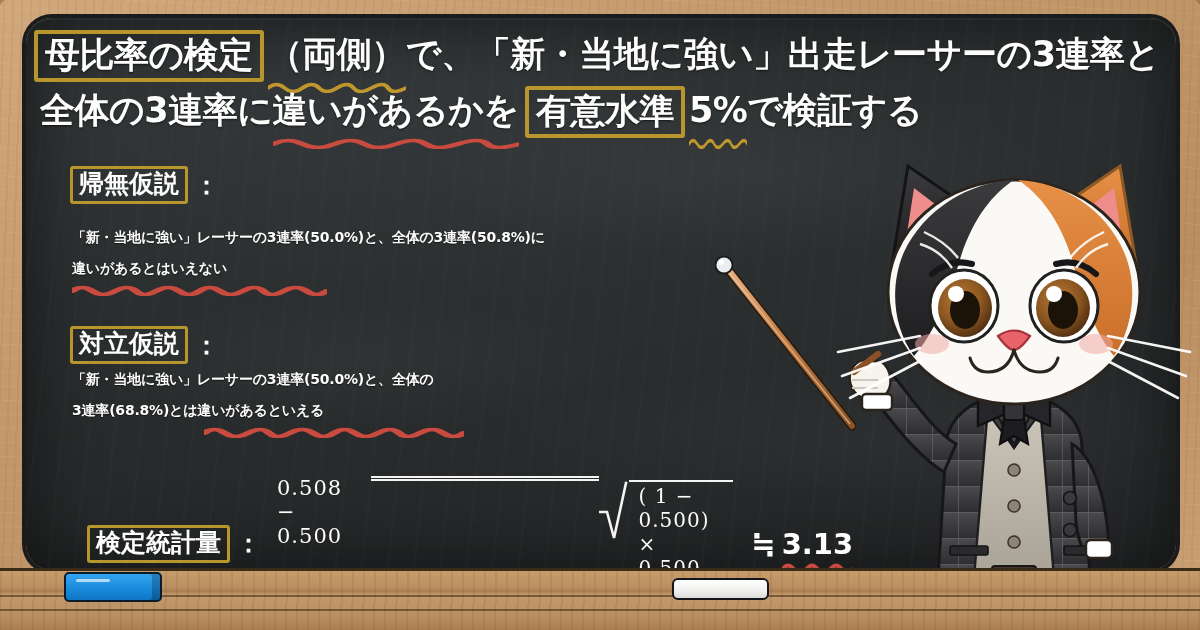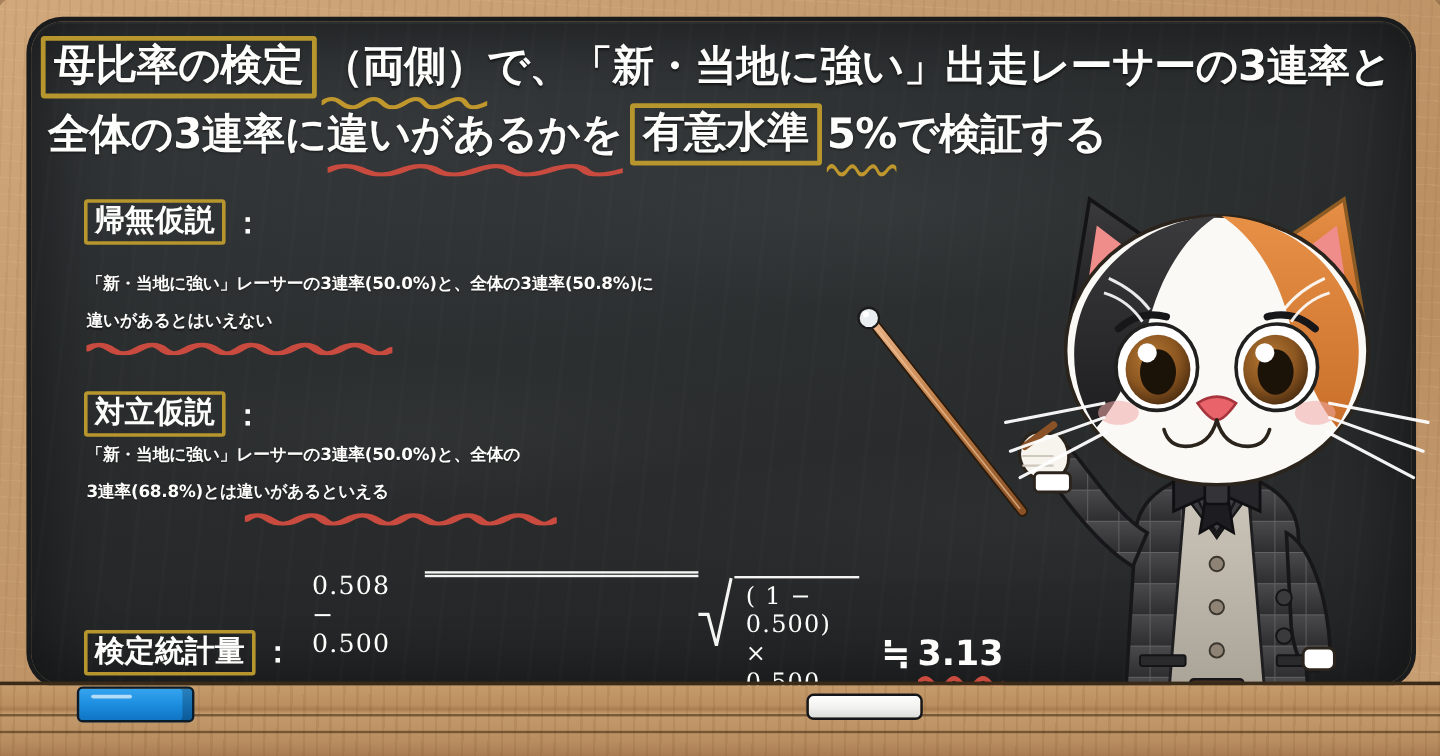--- a/index.html
+++ b/index.html
@@ -89,21 +89,21 @@
   
   .jp { font-family: "DejaVu Sans", "Liberation Sans", sans-serif; }
 
   .title-wrap {
     position:absolute; left:34px; top:30px; width:1100px;
   }
   .title-line {
     color:#fdfdfb; font-size:35px; line-height:48px; font-weight:700;
     letter-spacing:-0.5px; white-space:nowrap;
     text-shadow: 0 1px 2px rgba(0,0,0,.6);
-    display:flex; align-items:center;
+    display:flex; 
   }
   .title-line.l2 { margin-top:4px; padding-left:6px; }
 
   .boxed {
     display:inline-block;
     border:4px solid #b8962e;
     border-radius:3px;
     padding:1px 7px 3px 7px;
     margin-right:4px;
     line-height:40px;
@@ -231,21 +231,21 @@
     <span class="ln">「新・当地に強い」レーサーの3連率(50.0%)と、全体の</span><br>
     <span class="ln">
       <span>3連率(68.8%)とは違いがあるといえる</span>
       <svg class="squig" style="bottom:-12px;left:132px;width:260px;" viewBox="0 0 100 12" preserveAspectRatio="none">
         <path d="M0,7 Q4,0 8,7 T17,7 T25,7 T33,7 T42,7 T50,7 T58,7 T67,7 T75,7 T83,7 T92,7 T100,7" fill="none" stroke="#c94b3f" stroke-width="3.6" stroke-linecap="round"></path>
       </svg>
     </span>
   </div>
 
   <div class="formula">
-    <span class="boxed sm jp" style="font-size:25px;font-weight:700;">検定統計量</span>
+    <span class="boxed sm jp" style="font-size:25px;font-weight:700;margin-left:17px;">検定統計量</span>
     <span class="colon jp">：</span>
 
     <div class="frac">
       <div class="num">0.508  −  0.500</div>
       <div class="bar"></div>
       <div class="den">
         <div class="sqrt">
           <div class="sqrt-sign">
             <svg width="30" height="62" viewBox="0 0 30 62">
               <path d="M1,32 L8,32 L15,58 L27,3" fill="none" stroke="#f4f4f2" stroke-width="2.6" stroke-linejoin="miter" stroke-linecap="square"></path>

